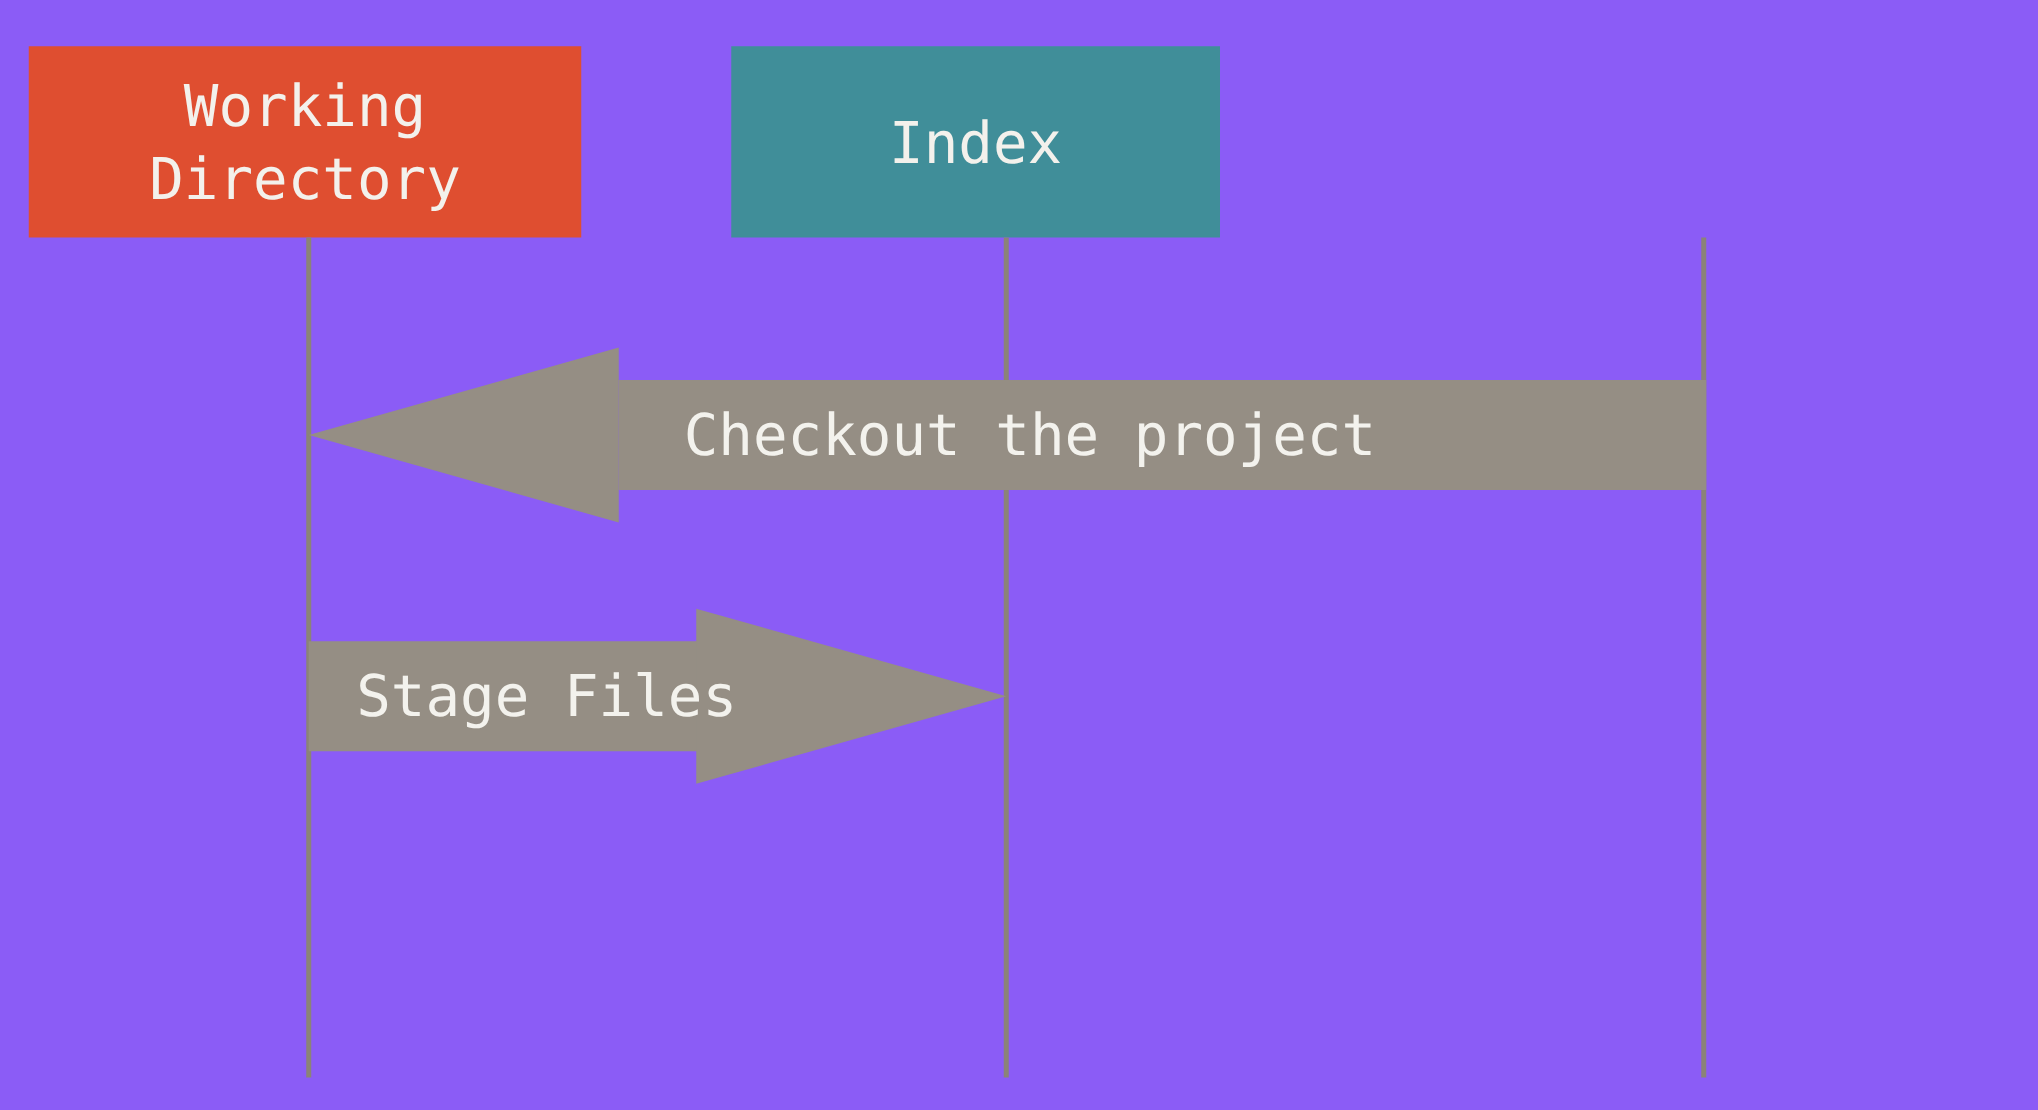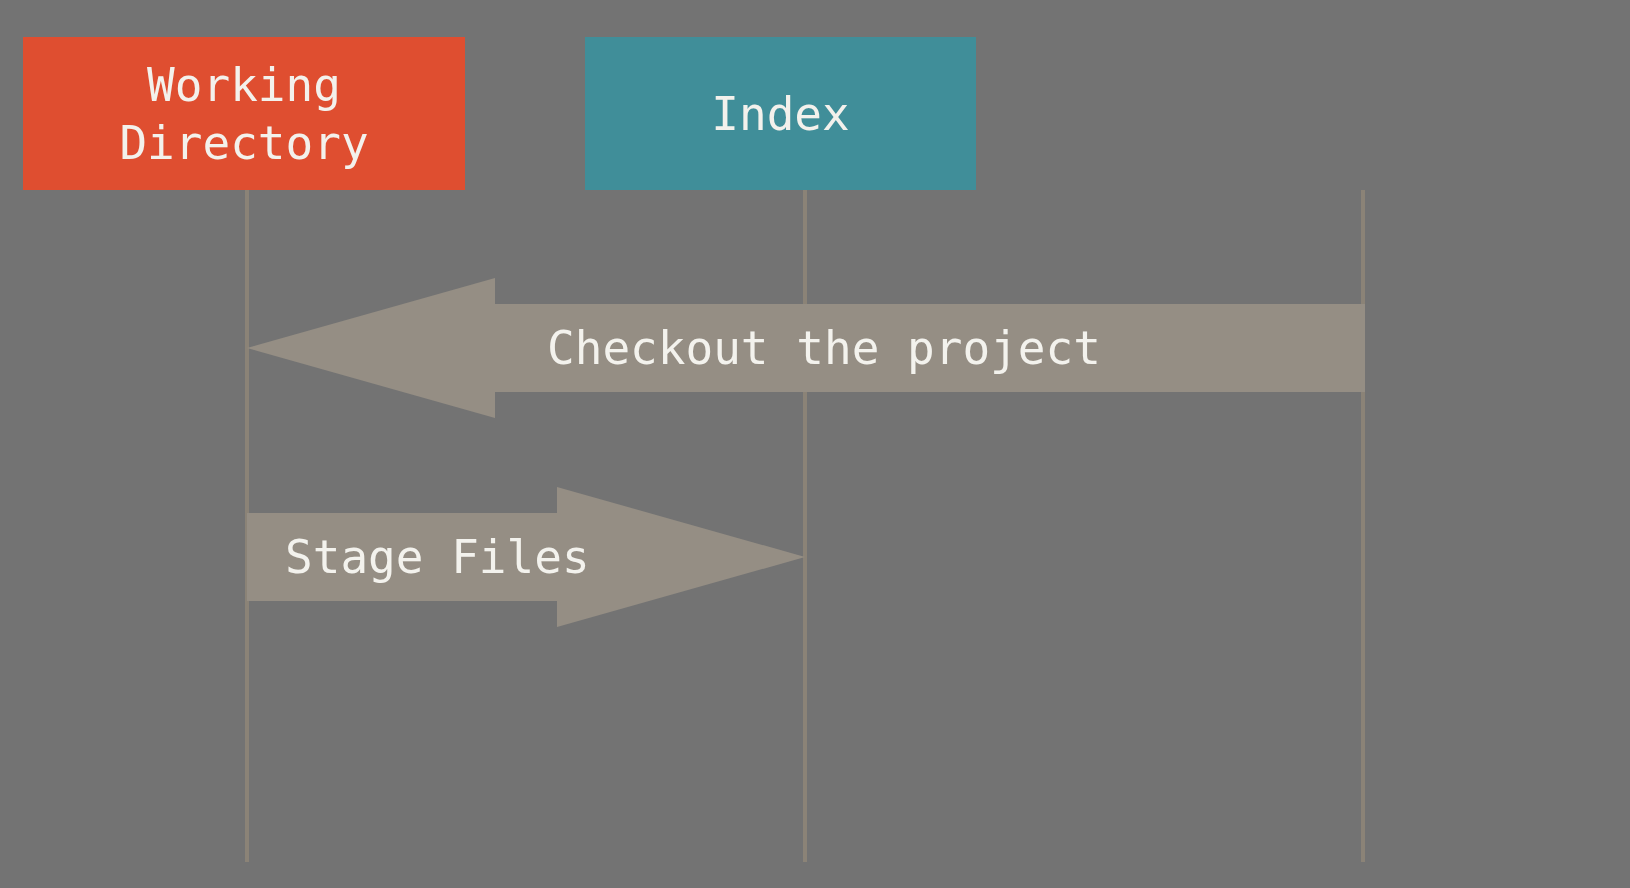--- a/index.html
+++ b/index.html
@@ -83,21 +83,21 @@
   #arrow-stage .arrow-label { left: 38px; text-align: right; }
 
   #arrow-commit { left: 805px; top: 670px; width: 558px; }
   #arrow-commit .shaft { left: 0; width: 312px; }
   #arrow-commit .head-right { left: 310px; }
   #arrow-commit .arrow-label { left: 85px; }
 </style>
 </head>
 <body>
 
-<div id="stage" style="background-color: #737373;">
+<div id="stage" style="background-color: #8b5cf6;">
 
   <div class="col-box" id="box-wd" style="background-color: rgb(223, 78, 48);">
     <div class="box-label" style="color: rgb(243, 241, 236);">Working
 Directory</div>
   </div>
 
   <div class="col-box" id="box-index" style="background-color: rgb(64, 142, 153);">
     <div class="box-label" style="color: rgb(243, 241, 236);">Index</div>
   </div>
 

